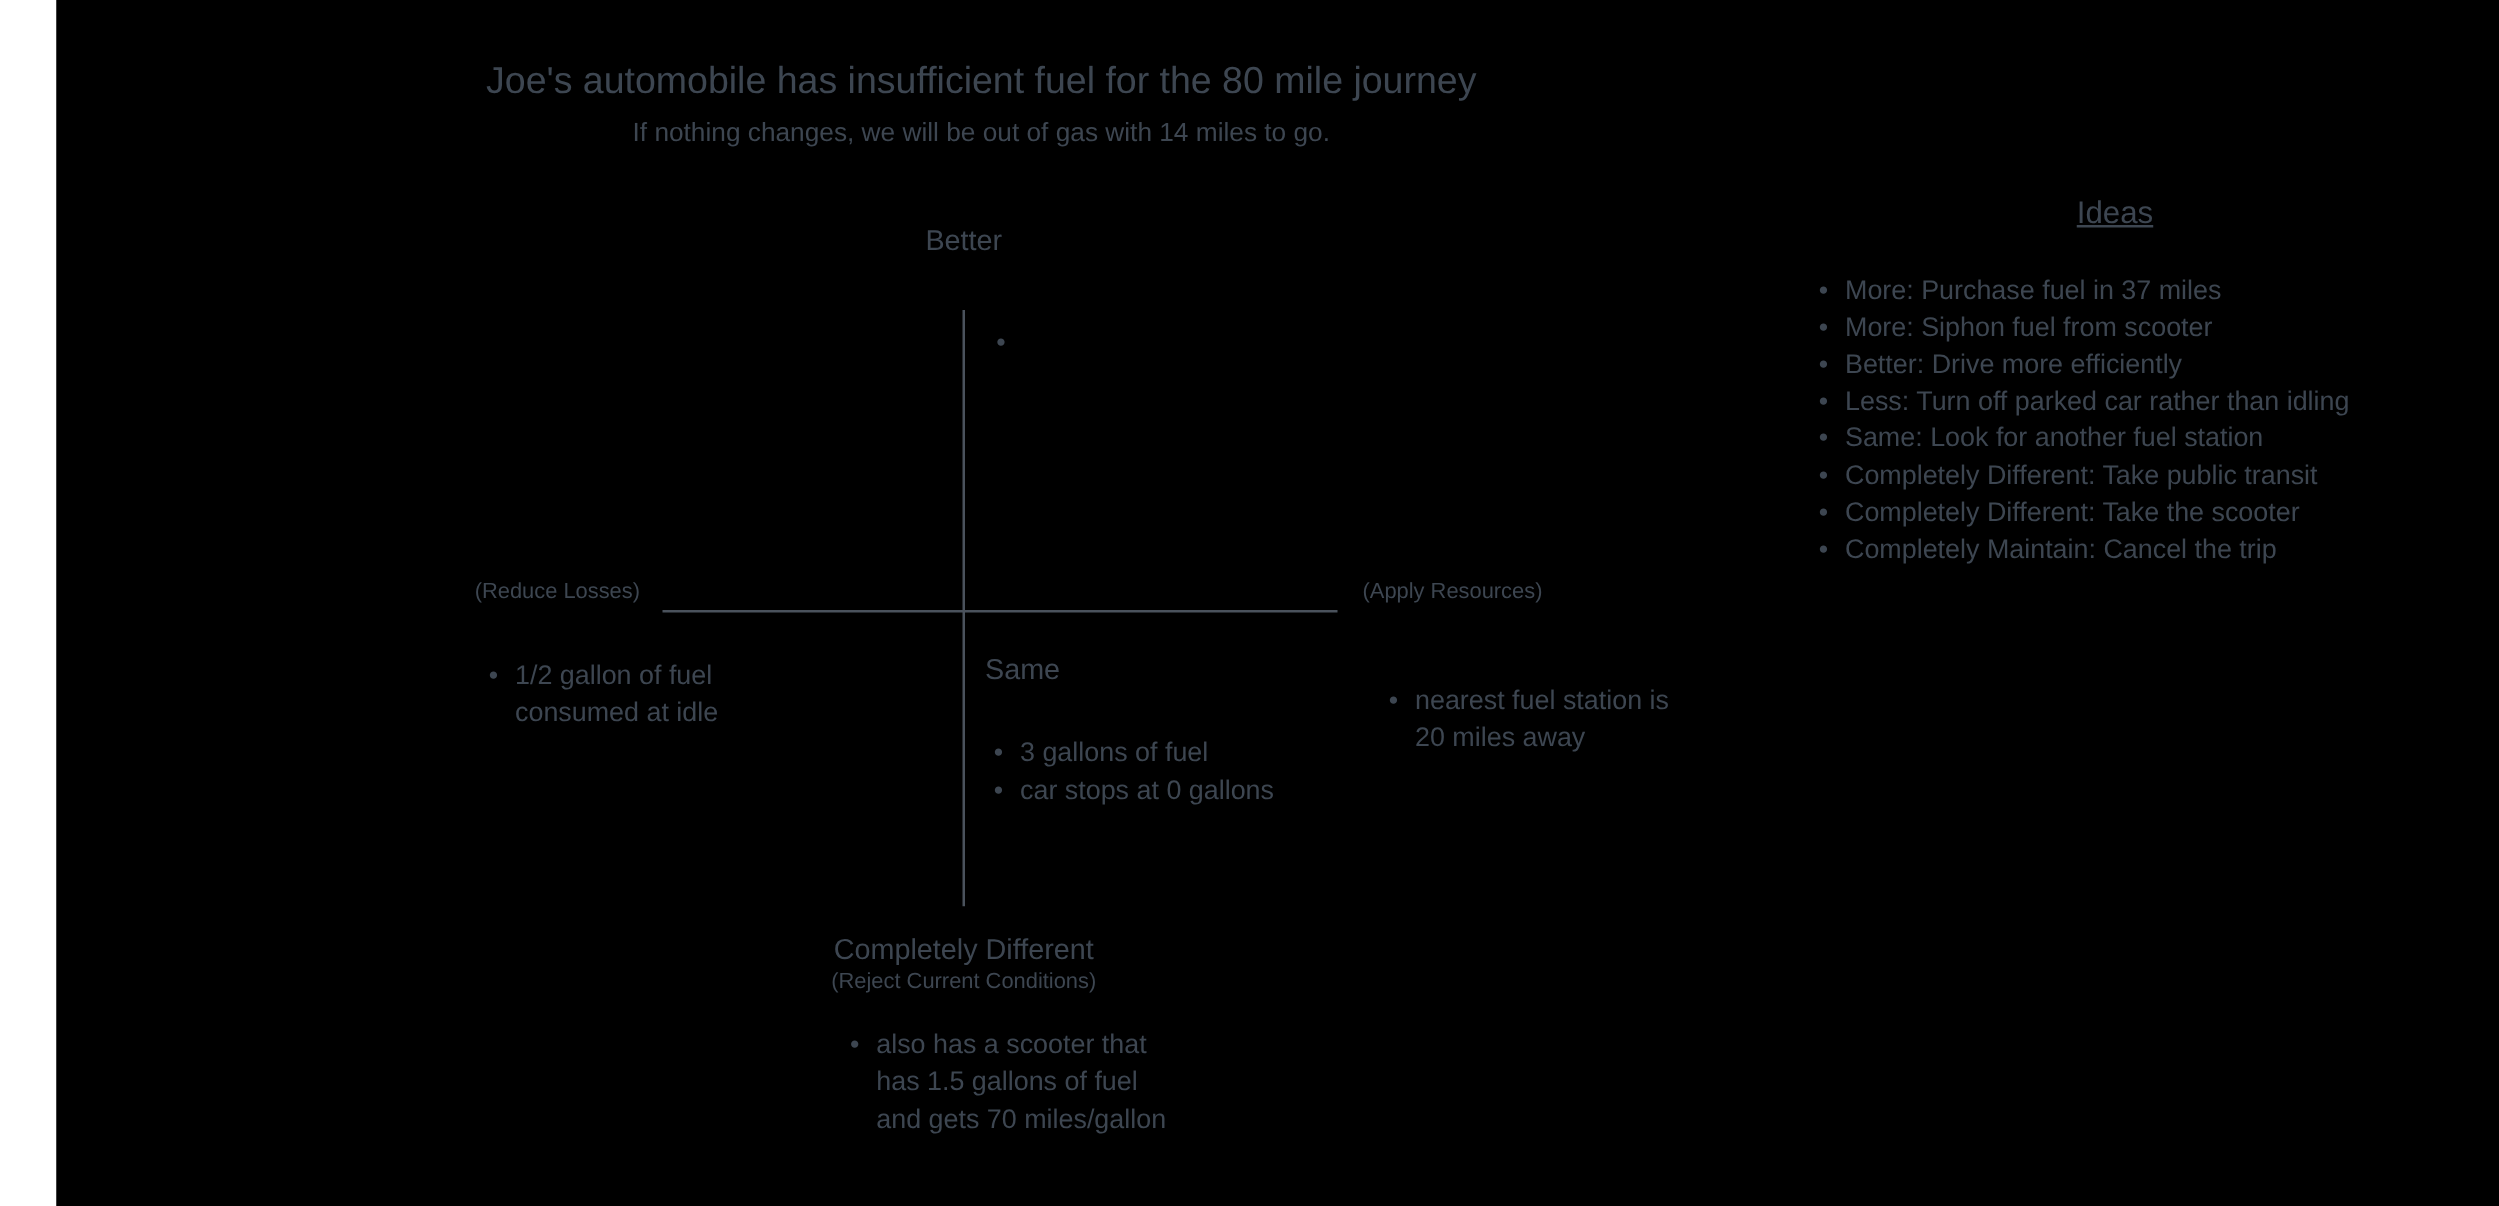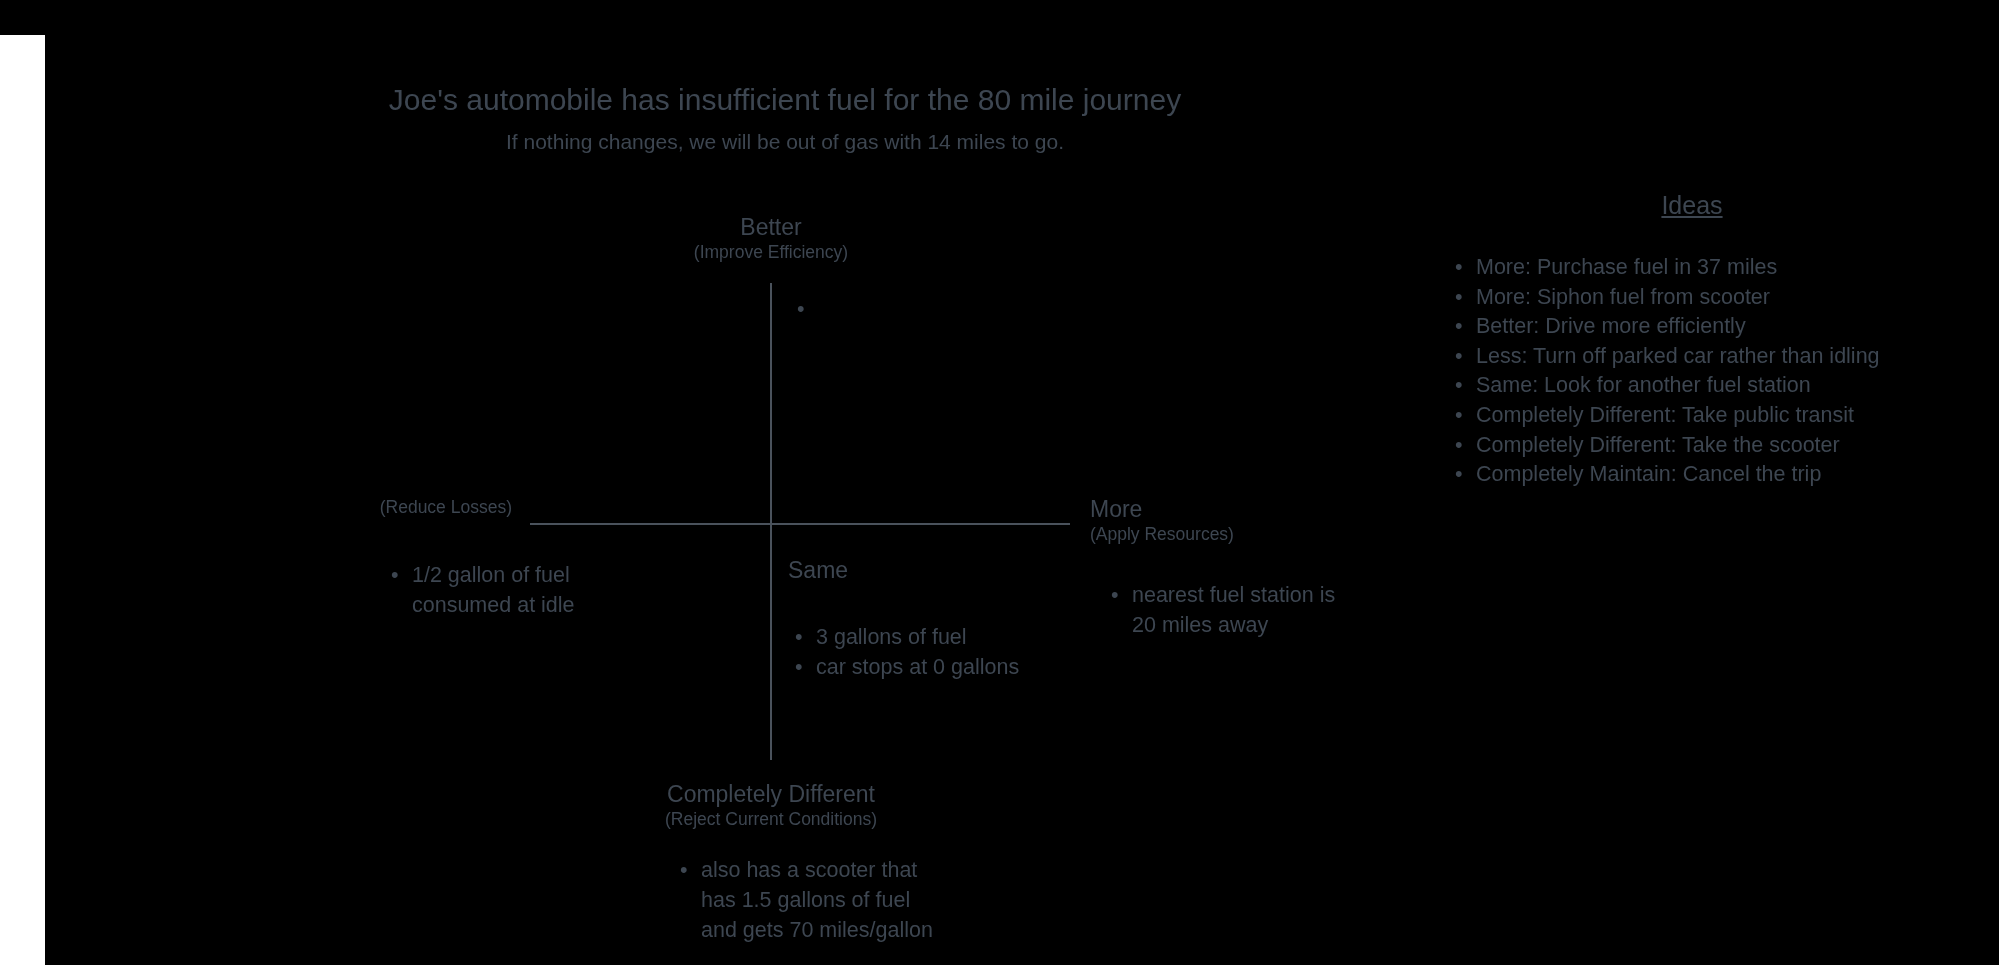--- a/index.html
+++ b/index.html
@@ -8,21 +8,21 @@
     --text:#3d4651;
     --line:#4a525c;
   }
   html,body{margin:0;padding:0;}
   body{
     width:1999px;height:965px;position:relative;overflow:hidden;
     background:var(--bg);
     font-family:"Liberation Sans","DejaVu Sans",sans-serif;
     color:var(--text);
   }
-  .abs{position:absolute;margin-top:35px;}
+  .abs{position:absolute;}
   .left-strip{left:0;top:0;width:45px;height:965px;background:var(--strip);}
 
   .title{left:285px;top:48px;width:1000px;text-align:center;font-size:30px;line-height:34px;}
   .subtitle{left:285px;top:94px;width:1000px;text-align:center;font-size:21px;line-height:25px;}
 
   .axis{background:var(--line);}
   .v-line{left:770px;top:248px;width:2px;height:477px;}
   .h-line{left:530px;top:488px;width:540px;height:2px;}
 
   .label-group .main{font-size:23px;line-height:27px;}
@@ -54,27 +54,25 @@
 <div class="abs left-strip"></div>
 
 <div class="abs title">Joe's automobile has insufficient fuel for the 80 mile journey</div>
 <div class="abs subtitle">If nothing changes, we will be out of gas with 14 miles to go.</div>
 
 <div class="abs axis v-line"></div>
 <div class="abs axis h-line"></div>
 
 <div class="abs label-group lg-better">
   <div class="main">Better</div>
-  <div class="sub">(Improve Efficiency)</div>
 </div>
 <div class="abs label-group lg-less">
   <div class="sub">(Reduce Losses)</div>
 </div>
 <div class="abs label-group lg-more">
-  <div class="main">More</div>
   <div class="sub">(Apply Resources)</div>
 </div>
 <div class="abs label-group lg-same">
   <div class="main">Same</div>
 </div>
 <div class="abs label-group lg-cd">
   <div class="main">Completely Different</div>
   <div class="sub">(Reject Current Conditions)</div>
 </div>
 

